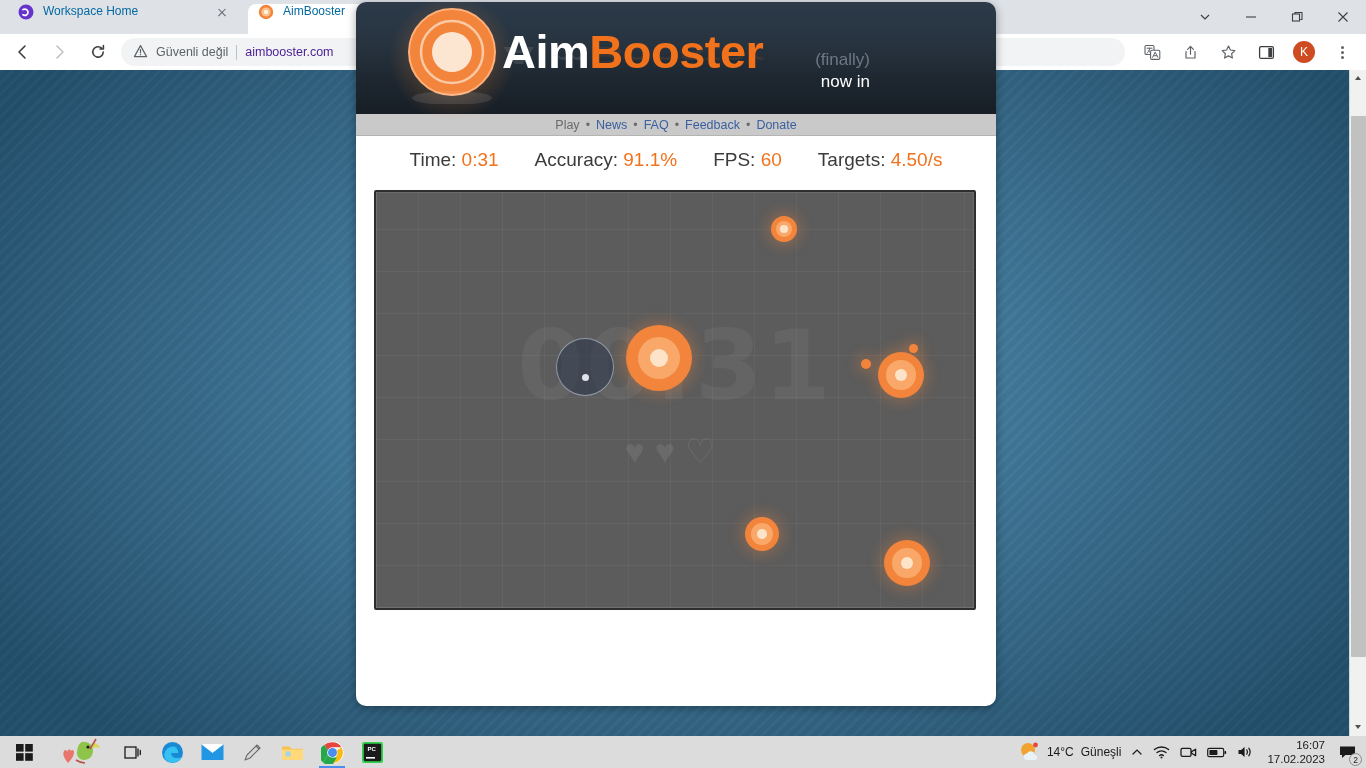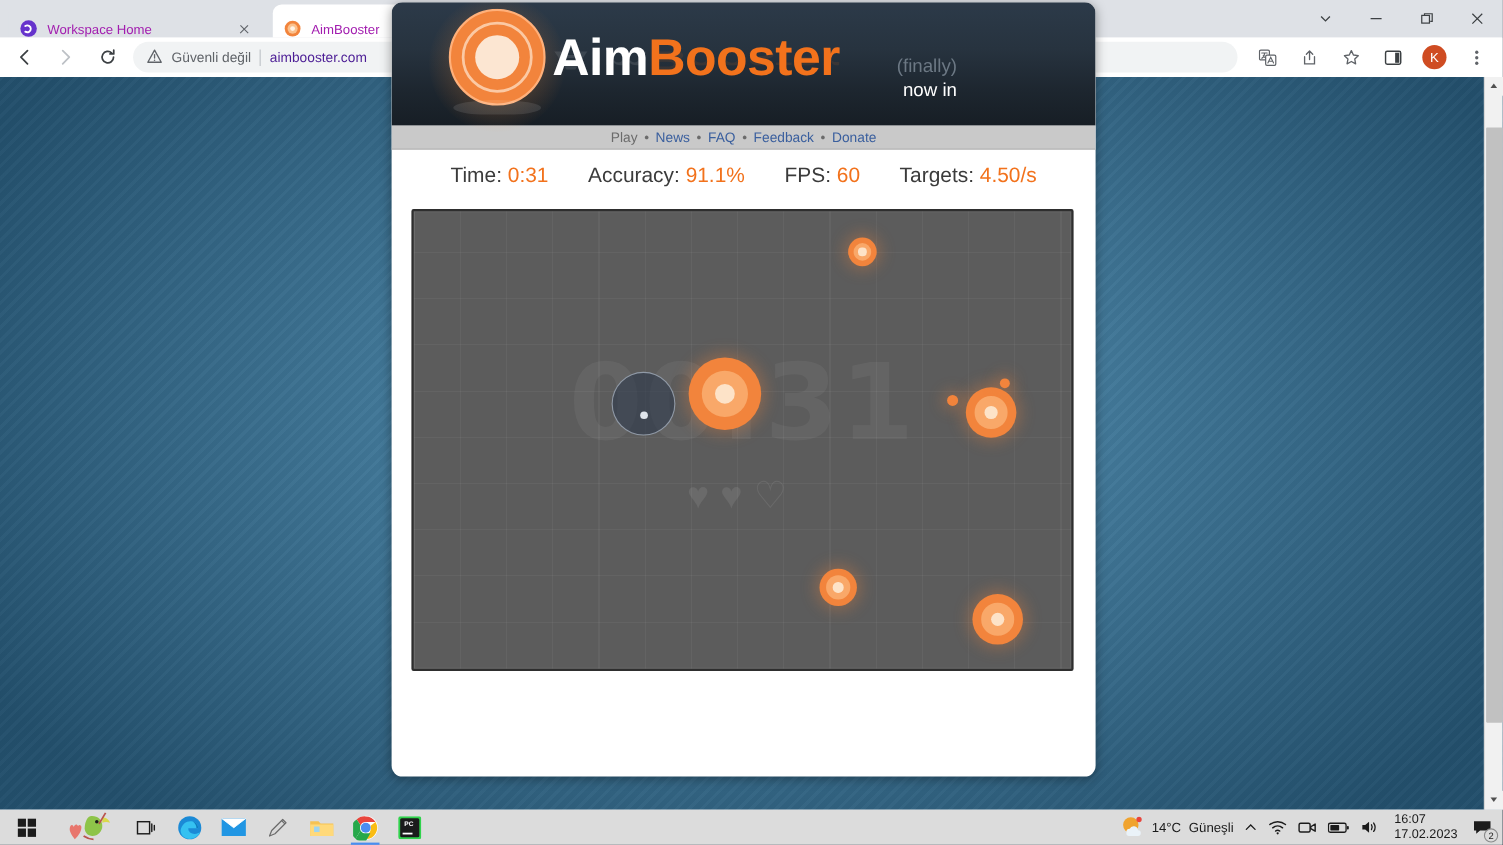--- a/index.html
+++ b/index.html
@@ -10,23 +10,23 @@
     background: #1b2b3a;
   }
 
   
   #chrome-window { position: absolute; left:0; top:0; width:1366px; height:736px; background:#dee1e6; }
 
   
   #tabstrip { position:absolute; left:0; top:0; width:1366px; height:34px; background:#dee1e6; }
   .tab {
     position:absolute; top:4px; height:30px;
-    display:flex; align-items:flex-end; padding:0 10px;
+    display:flex; align-items:flex-start; padding:0 10px;
     border-radius:8px 8px 0 0;
-    font-size:12px; color:#a21caf;
+    font-size:12px; color:#0369a1;
   }
   .tab.inactive { background:#dee1e6; }
   .tab.active { background:#ffffff; }
   .tab .favicon { width:16px; height:16px; margin-right:9px; flex:0 0 16px; position:relative; }
   .tab .tab-title { white-space:nowrap; overflow:hidden; text-overflow:ellipsis; }
   .tab-close {
     width:16px; height:16px; margin-left:auto; position:relative; flex:0 0 16px;
   }
   .tab-close::before, .tab-close::after {
     content:""; position:absolute; left:3px; top:7.5px; width:10px; height:1.3px; background:#5f6368;
@@ -162,21 +162,21 @@
 
   
   #taskbar { position:absolute; left:0; top:736px; width:1366px; height:32px; background:#dcdcdc; display:flex; align-items:center; }
   #startbtn { width:48px; height:32px; display:flex; align-items:center; justify-content:center; }
   #searchbox { width:220px; height:24px; background:#ffffff; border-radius:3px; display:flex; align-items:center; padding-left:8px; margin-left:2px; }
   #searchbox .sbtext { font-size:12px; color:#3b3b3b; margin-left:8px; }
   .tbicon { width:40px; height:32px; display:flex; align-items:center; justify-content:center; position:relative; }
   .tbicon.running::after { content:""; position:absolute; bottom:0; left:7px; width:26px; height:2.5px; background:#4a8df0; }
   #tray { margin-left:auto; display:flex; align-items:center; height:36px; }
   .tray-item { display:flex; align-items:center; justify-content:center; padding:0 5px; height:32px; font-size:12px; color:#1a1a1a;}
-  #clock { text-align:left; font-size:11.5px; color:#1a1a1a; line-height:1.25; padding:0 8px; }
+  #clock { text-align:right; font-size:11.5px; color:#1a1a1a; line-height:1.25; padding:0 8px; }
   #notifbadge { position:relative; padding:0 10px 0 6px; }
   #notifbadge .badge { position:absolute; right:4px; bottom:2px; width:13px; height:13px; border-radius:50%;
                        background:#dcdcdc; border:1px solid #8a8a8a; font-size:8.5px; color:#222;
                        display:flex; align-items:center; justify-content:center; }
 </style>
 </head>
 <body>
 
 <div id="chrome-window">
 

